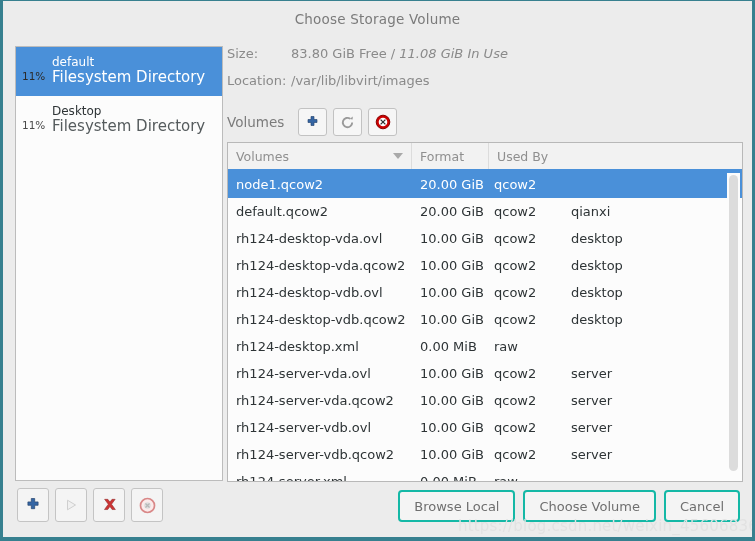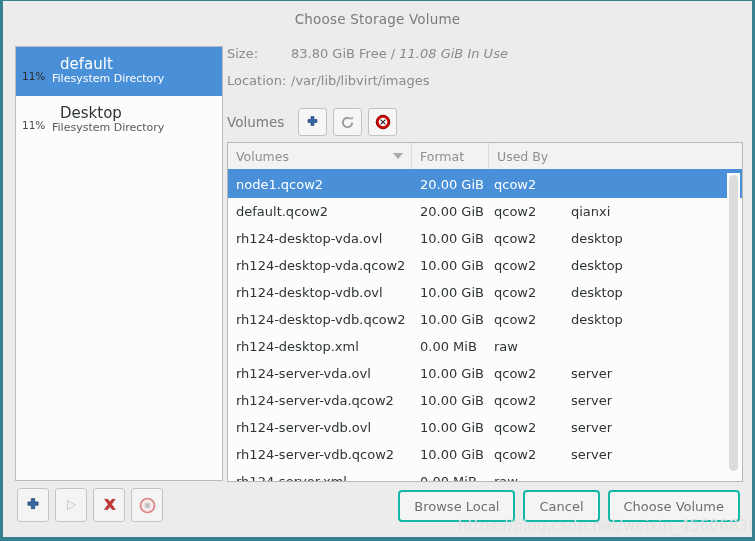--- a/index.html
+++ b/index.html
@@ -65,22 +65,22 @@
     color: #4a4a4a;
     width: 28px;
     flex: none;
     text-align: left;
     padding-left: 2px;
     line-height: 1;
     padding-top: 10px;
   }
   .pool-row.selected .pool-pct { color: #2b2b2b; }
   .pool-texts { display: flex; flex-direction: column; line-height: 1.18; }
-  .pool-name { font-size: 15px; color: #2e3436; margin-left: 8px; }
-  .pool-sub  { font-size: 11px;  color: #555b5d; }
+  .pool-name { font-size: 12px; color: #2e3436; }
+  .pool-sub  { font-size: 15px;  color: #555b5d; }
   .pool-row.selected .pool-name,
   .pool-row.selected .pool-sub { color: #ffffff; }
 
   
   #detail {
     position: absolute;
     left: 224px; top: 45px;
     width: 519px; height: 435px;
   }
   .info-line {
@@ -421,20 +421,20 @@
       <svg width="17" height="17" viewBox="0 0 16 16">
         <circle cx="8" cy="8" r="6.6" fill="#fbeaea" stroke="#d98787" stroke-width="1.6"></circle>
         <circle cx="8" cy="8" r="3.1" fill="#dedede"></circle>
         <path d="M6.1 6.1l3.8 3.8M9.9 6.1l-3.8 3.8" stroke="#b8b8b8" stroke-width="1.2"></path>
       </svg>
     </div>
   </div>
 
   <div id="dialog-actions">
     <div class="dlg-btn">Browse Local</div>
+    <div class="dlg-btn">Choose Volume</div>
     <div class="dlg-btn">Cancel</div>
-    <div class="dlg-btn">Choose Volume</div>
   </div>
 
   <div id="bottom-accent"></div>
 
   <div id="watermark">https://blog.csdn.net/weixin_45606836</div>
 </div>
 
 </body></html>

